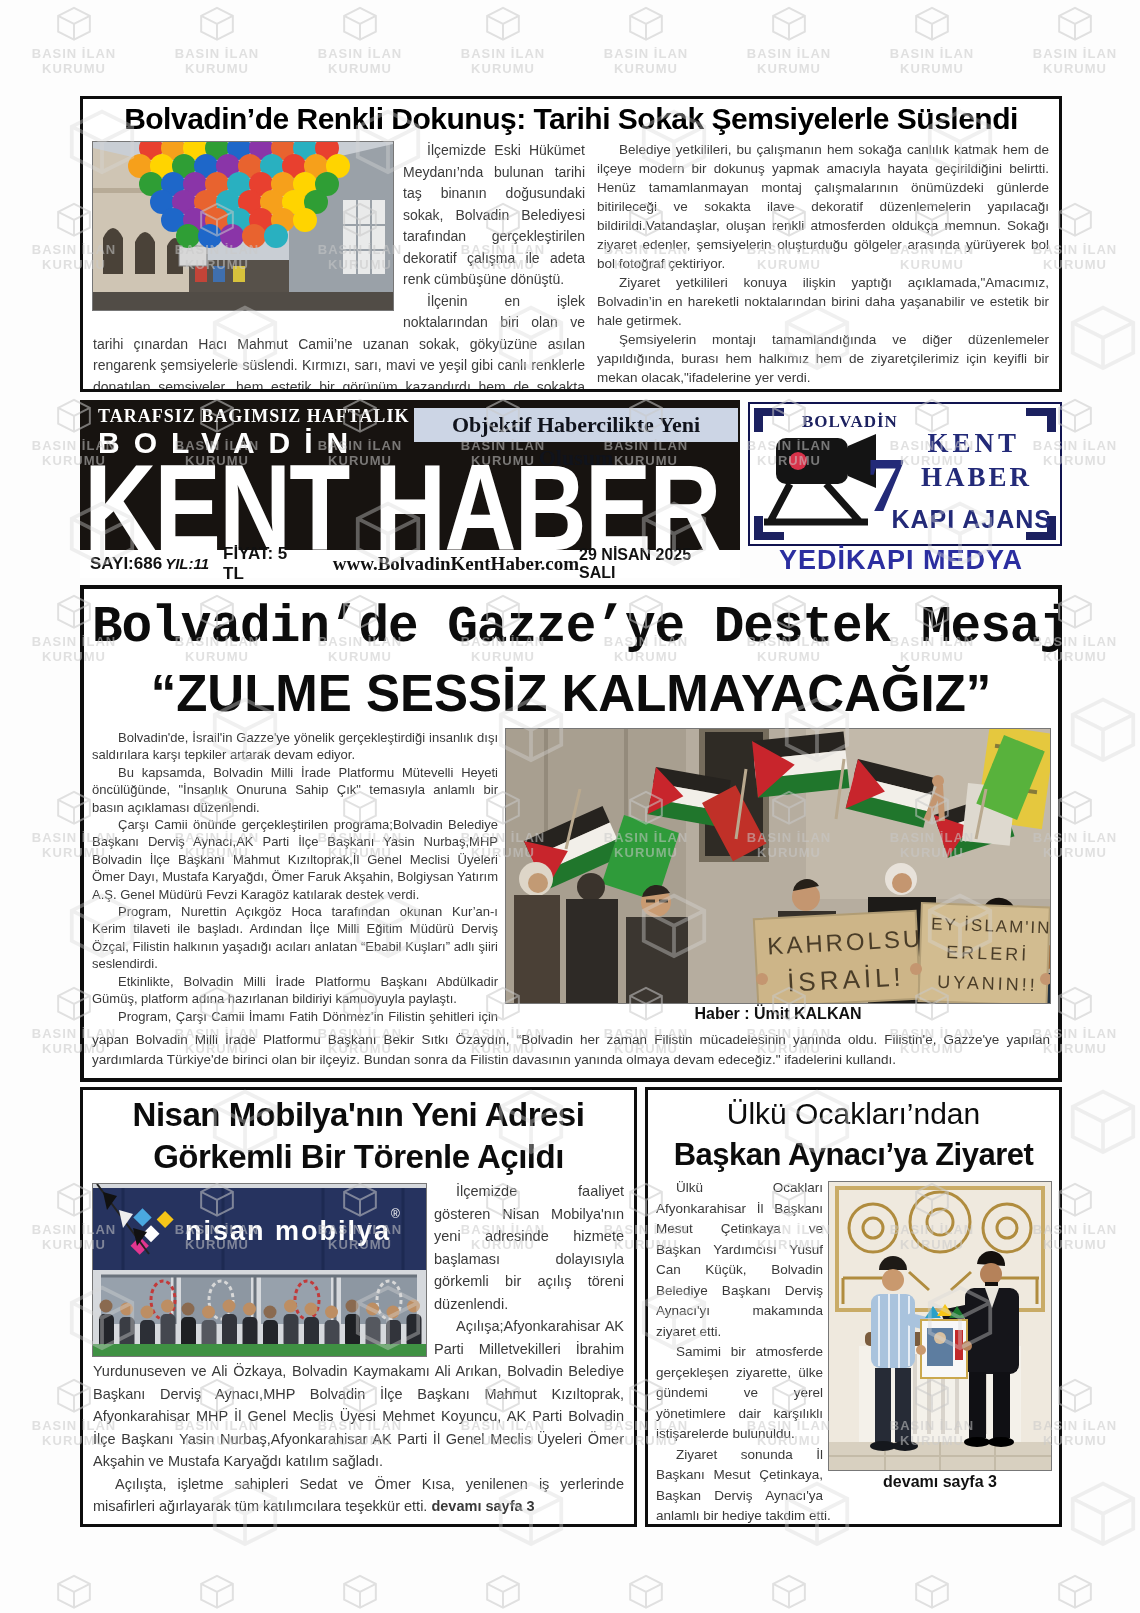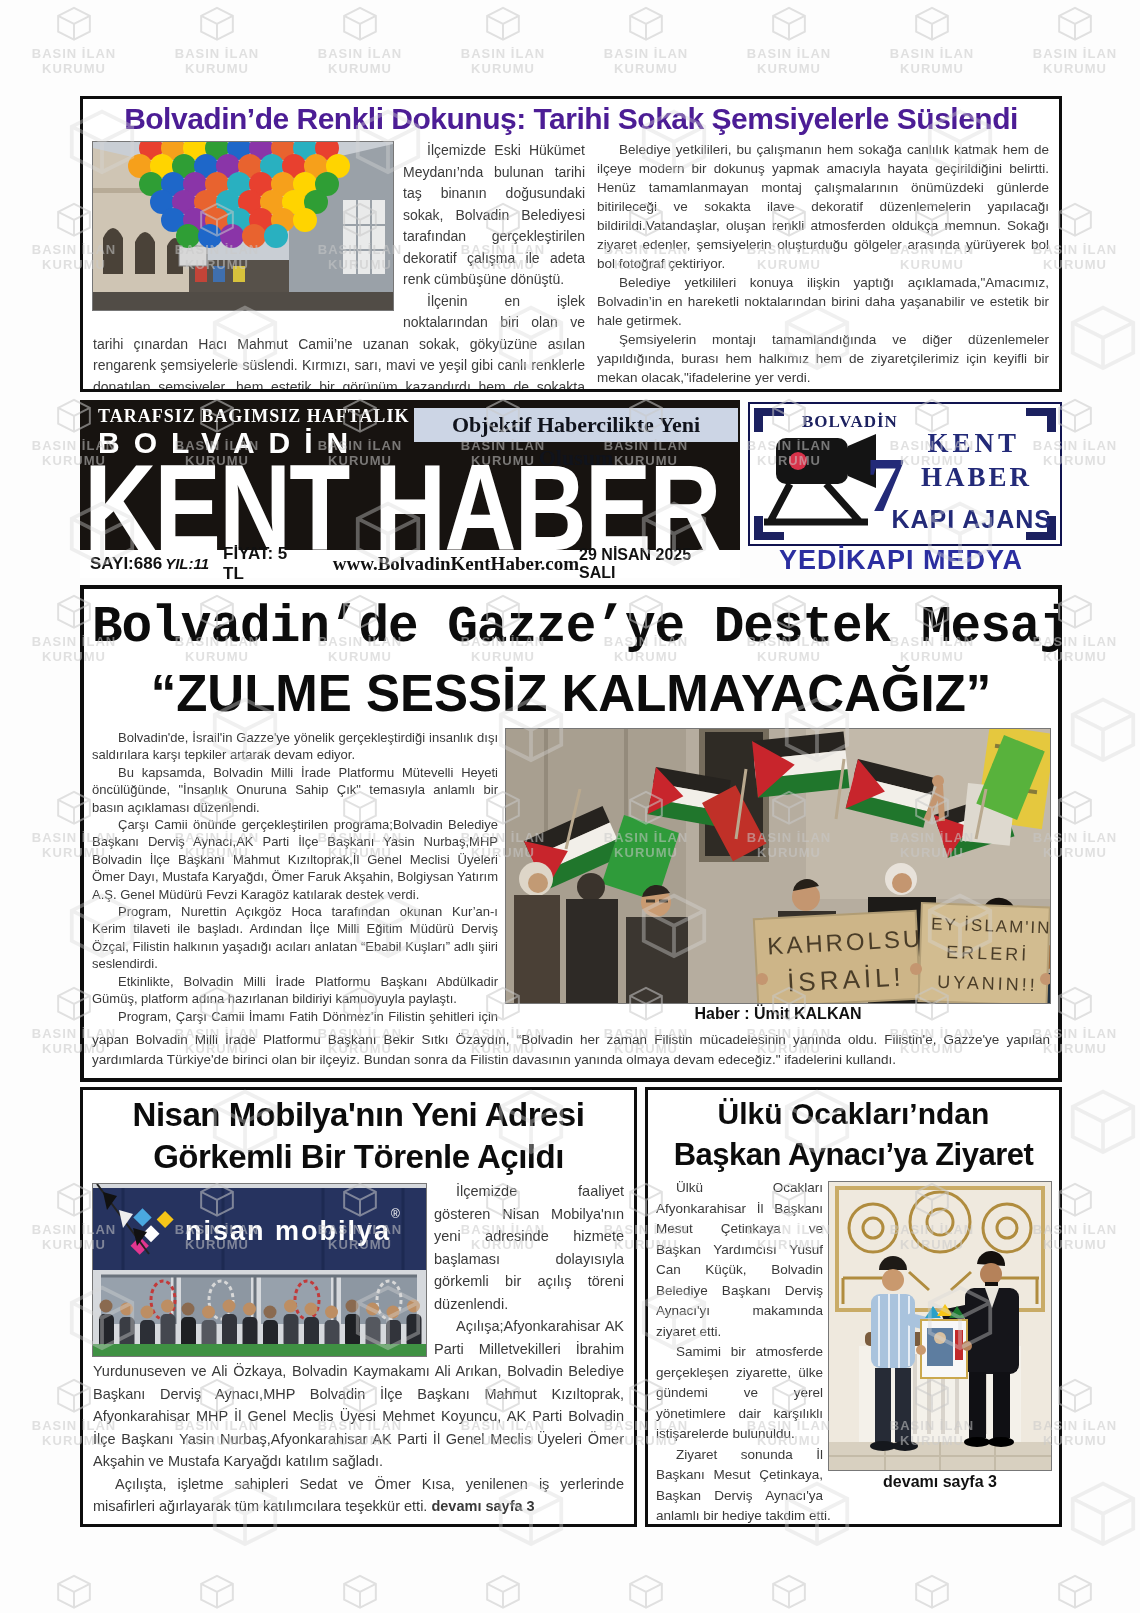--- a/index.html
+++ b/index.html
@@ -15,21 +15,21 @@
   .wm-cube { position:absolute; color:#d8d8d8; opacity:.38; }
 
   
   .box { position:absolute; background:#fff; border:3px solid #0d0d0d; overflow:hidden; }
   .box p { margin:0; }
   .ind { text-indent:24px; }
 
   
   .box1 { left:80px; top:96px; width:982px; height:296px; padding:2px 10px; }
   .box1 h1 { font-size:30px; font-weight:800; letter-spacing:-0.5px; text-align:center;
-             color:#4c1d95; margin:1px 0 4px 0; white-space:nowrap; }
+             color:#000000; margin:1px 0 4px 0; white-space:nowrap; }
   .b1-cols { display:flex; gap:12px; }
   .b1-left { width:492px; font-size:14px; line-height:21.5px; text-align:justify; color:#3c3c3c; }
   .ph-umbrella { float:left; width:300px; height:168px; margin:2px 10px 4px 0; }
   .b1-right { flex:1; font-size:13.5px; line-height:19px; text-align:justify; color:#3c3c3c; }
   .b1-right .ind { text-indent:22px; }
 
   
   .masthead { position:absolute; left:80px; top:400px; width:982px; height:178px; display:flex; }
   .mh-left { width:660px; position:relative; }
   .mh-black { position:absolute; left:0; top:0; right:0; bottom:28px; background:#171310; }
@@ -88,21 +88,21 @@
   
   .box3 { left:80px; top:1087px; width:557px; height:440px; padding:4px 10px; }
   .box3 h1, .box3 h2 { font-size:33px; font-weight:800; text-align:center; color:#0c0c0c;
                        line-height:42px; letter-spacing:-0.5px; white-space:nowrap; }
   .b3-flow { font-size:14.5px; line-height:22.5px; text-align:justify; color:#3a3a3a; margin-top:2px; }
   .ph-nisan { float:left; width:333px; height:172px; margin:4px 8px 4px 0; }
   .b3-flow .ind { text-indent:22px; }
 
   
   .box4 { left:645px; top:1087px; width:417px; height:440px; padding:4px 8px; }
-  .box4 h1 { font-size:30px; font-weight:700; text-align:center; color:#0c0c0c; line-height:40px; white-space:nowrap; }
+  .box4 h1 { font-size:30px; font-weight:400; text-align:center; color:#0c0c0c; line-height:40px; white-space:nowrap; }
   .box4 h2 { font-size:31px; font-weight:800; text-align:center; color:#0c0c0c; line-height:42px;
              letter-spacing:-0.5px; white-space:nowrap; }
   .b4-flow { font-size:13.5px; line-height:20.5px; text-align:justify; color:#3a3a3a; margin-top:2px; }
   .b4-photo-wrap { float:right; width:222px; margin:4px 0 4px 6px; }
   .ph-ulku { width:222px; height:288px; display:block; }
   .b4-caption { font-weight:bold; font-size:16px; text-align:center; color:#111; margin-top:2px; }
   .b4-flow .ind { text-indent:20px; }
 
   .photo-frame { outline:1px solid #777; }
 </style>
@@ -182,21 +182,21 @@
                 <circle cx="161" cy="94" r="12" fill="#e8632f"></circle>
                 <circle cx="183" cy="94" r="12" fill="#29b0c0"></circle>
               </g>
           </svg>
         </div>
         <p class="ind">İlçemizde Eski Hükümet Meydanı’nda bulunan tarihi taş binanın doğusundaki sokak, Bolvadin Belediyesi tarafından gerçekleştirilen dekoratif çalışma ile adeta renk cümbüşüne dönüştü.</p>
         <p class="ind">İlçenin en işlek noktalarından biri olan ve tarihi çınardan Hacı Mahmut Camii’ne uzanan sokak, gökyüzüne asılan rengarenk şemsiyelerle süslendi. Kırmızı, sarı, mavi ve yeşil gibi canlı renklerle donatılan şemsiyeler, hem estetik bir görünüm kazandırdı hem de sokakta yürüyenlere keyifli bir atmosfer sundu.</p>
       </div>
       <div class="b1-right">
         <p class="ind">Belediye yetkilileri, bu çalışmanın hem sokağa canlılık katmak hem de ilçeye modern bir dokunuş yapmak amacıyla hayata geçirildiğini belirtti. Henüz tamamlanmayan montaj çalışmalarının önümüzdeki günlerde bitirileceği ve sokakta ilave dekoratif düzenlemelerin yapılacağı bildirildi.Vatandaşlar, oluşan renkli atmosferden oldukça memnun. Sokağı ziyaret edenler, şemsiyelerin oluşturduğu gölgeler arasında yürüyerek bol bol fotoğraf çektiriyor.</p>
-        <p class="ind">Belediye yetkilileri konuya ilişkin yaptığı açıklamada,"Amacımız, Bolvadin’in en hareketli noktalarından birini daha yaşanabilir ve estetik bir hale getirmek.</p>
+        <p class="ind">Ziyaret yetkilileri konuya ilişkin yaptığı açıklamada,"Amacımız, Bolvadin’in en hareketli noktalarından birini daha yaşanabilir ve estetik bir hale getirmek.</p>
         <p class="ind"><span>Şemsiyelerin montajı tamamlandığında ve diğer düzenlemeler yapıldığında, burası hem halkımız hem de ziyaretçilerimiz için keyifli bir mekan olacak,"ifadelerine yer verdi.</span> </p>
       </div>
     </div>
   </section>
 
   <section class="masthead">
     <div class="mh-left">
       <div class="mh-black">
         <div class="tagline">TARAFSIZ BAGIMSIZ HAFTALIK GAZETE</div>
         <div class="city">BOLVADİN</div>

